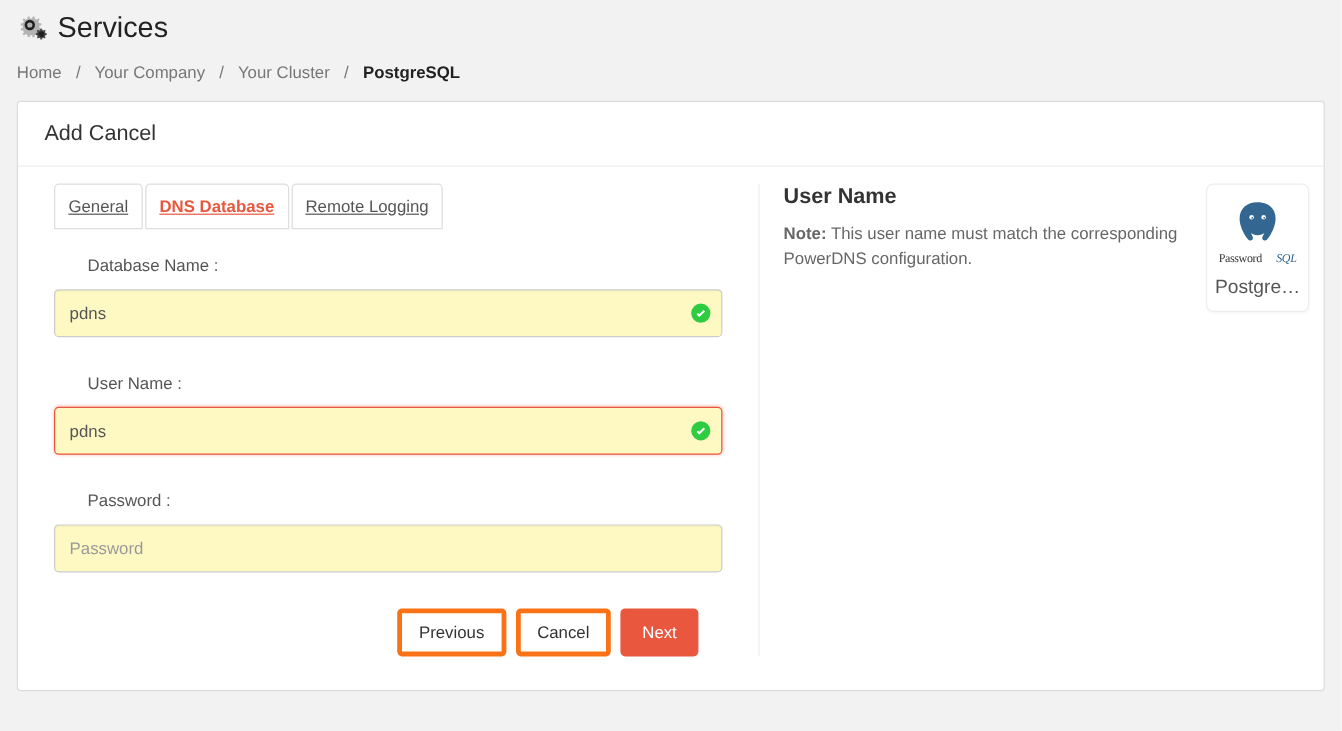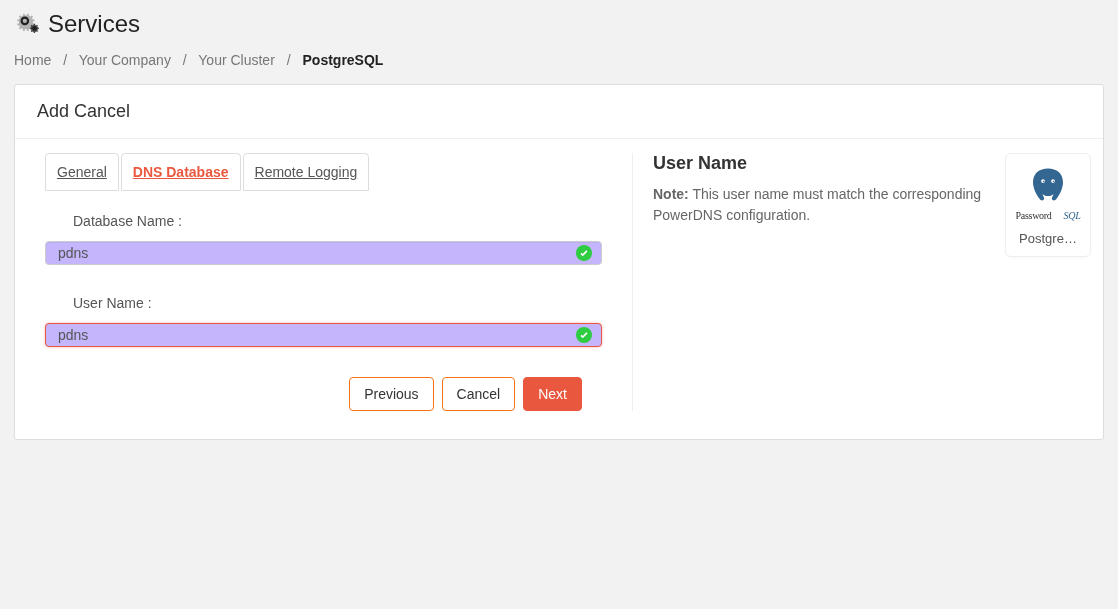--- a/index.html
+++ b/index.html
@@ -68,27 +68,27 @@
     display: block;
     margin-bottom: 12px;
     color: #555;
     margin-left: 28px;
   }
   .input-wrap {
     position: relative;
   }
   .form-control {
     width: 100%;
-    height: 24px;
+    height: 40px;
     border: 1px solid #ccc;
     border-radius: 4px;
     padding: 8px 38px 8px 12px;
     font-size: 14px;
     color: #555;
-    background: #c4b5fd;
+    background: #fef9c3;
     outline: none;
     box-shadow: inset 0 1px 1px rgba(0,0,0,0.05);
   }
   .input-focused .form-control {
     border-color: #e9573f;
     box-shadow: 0 0 3px rgba(233,87,63,0.4);
   }
   .valid-icon {
     position: absolute;
     right: 10px;
@@ -105,21 +105,21 @@
   .valid-icon svg { width: 10px; height: 10px; }
   .form-control::placeholder { color: #999; }
   .buttons {
     display: flex;
     justify-content: flex-end;
     gap: 8px;
     padding-right: 50px;
   }
   .btn {
     padding: 8px 14px;
-    border: 1px solid #f97316;
+    border: 4px solid #f97316;
     background: #fff;
     border-radius: 4px;
     cursor: pointer;
     font-size: 14px;
     color: #333;
   }
   .btn-primary {
     background: #e9573f;
     border-color: #e9573f;
     color: #fff;
@@ -153,21 +153,21 @@
     padding: 12px 4px 10px 4px;
     text-align: center;
     height: fit-content;
     box-shadow: 0 1px 2px rgba(0,0,0,0.03);
   }
   .logo-card svg {
     display: block;
     margin: 0 auto 4px auto;
   }
   .logo-label {
-    font-size: 13px;
+    font-size: 16px;
     color: #555;
     white-space: nowrap;
     overflow: hidden;
     text-overflow: ellipsis;
     margin-top: 10px;
   }
   .pg-brand {
     font-family: Georgia, "Times New Roman", serif;
     font-size: 10px;
     color: #333;
@@ -228,20 +228,26 @@
         <div class="input-wrap input-focused">
           <input type="text" class="form-control" value="pdns" style="">
           <span class="valid-icon">
             <svg viewBox="0 0 24 24" fill="none" stroke="#fff" stroke-width="4">
                 <path d="M5 13l4 4 10-10"></path>
               </svg>
           </span>
         </div>
       </div>
 
+      <div class="form-group">
+        <label class="form-label">Password :</label>
+        <div class="input-wrap">
+          <input type="password" class="form-control" placeholder="Password" style="">
+        </div>
+      </div>
 
       <div class="buttons">
         <button class="btn">Previous</button>
         <button class="btn">Cancel</button>
         <button class="btn btn-primary">Next</button>
       </div>
 
     </div>
 
     <div class="right-col">

